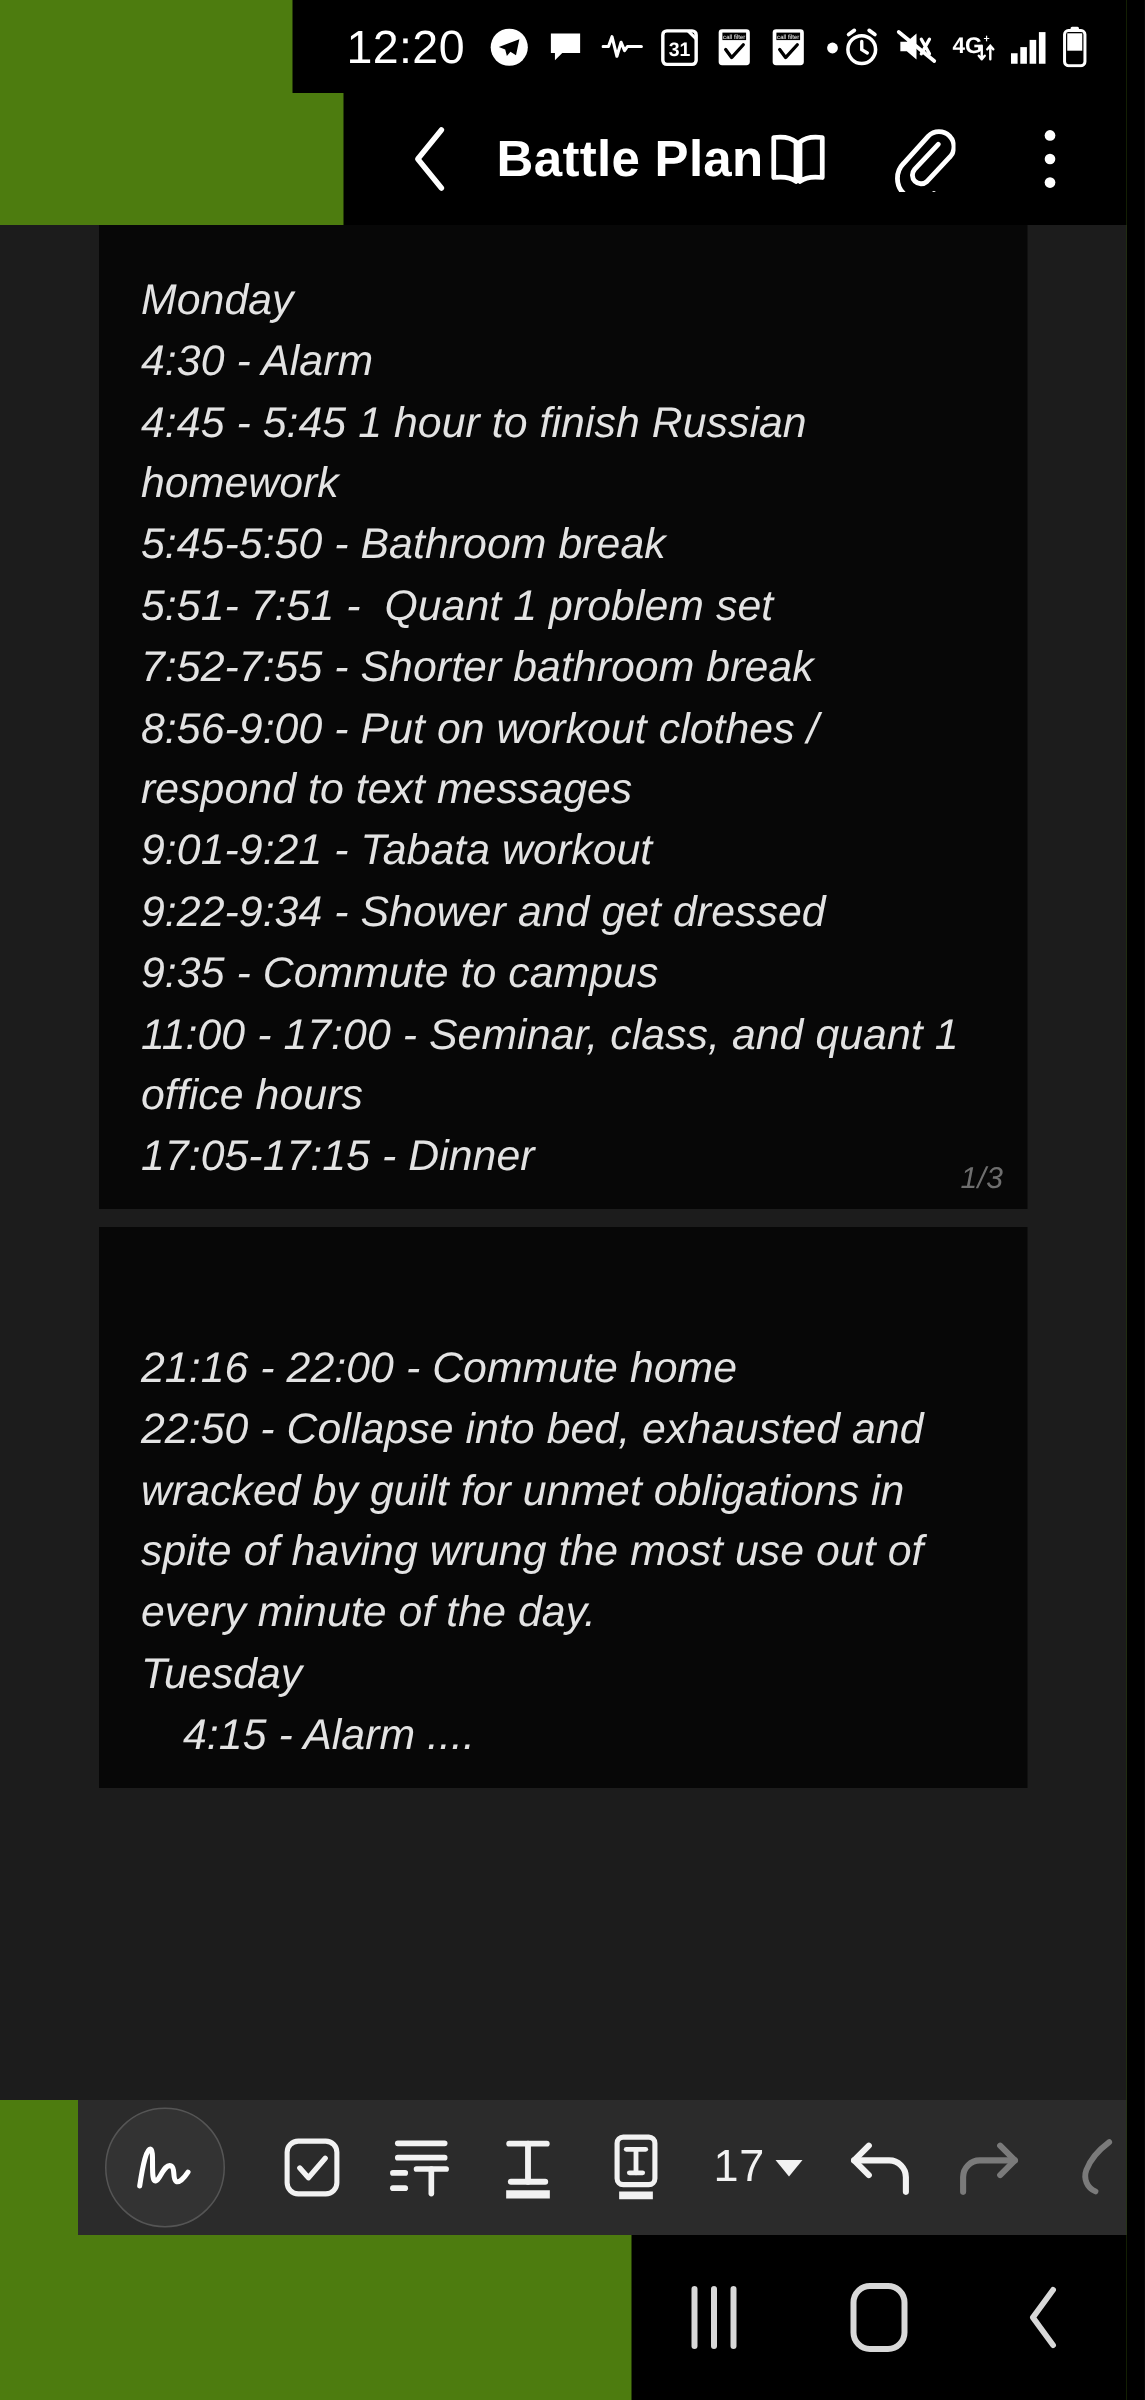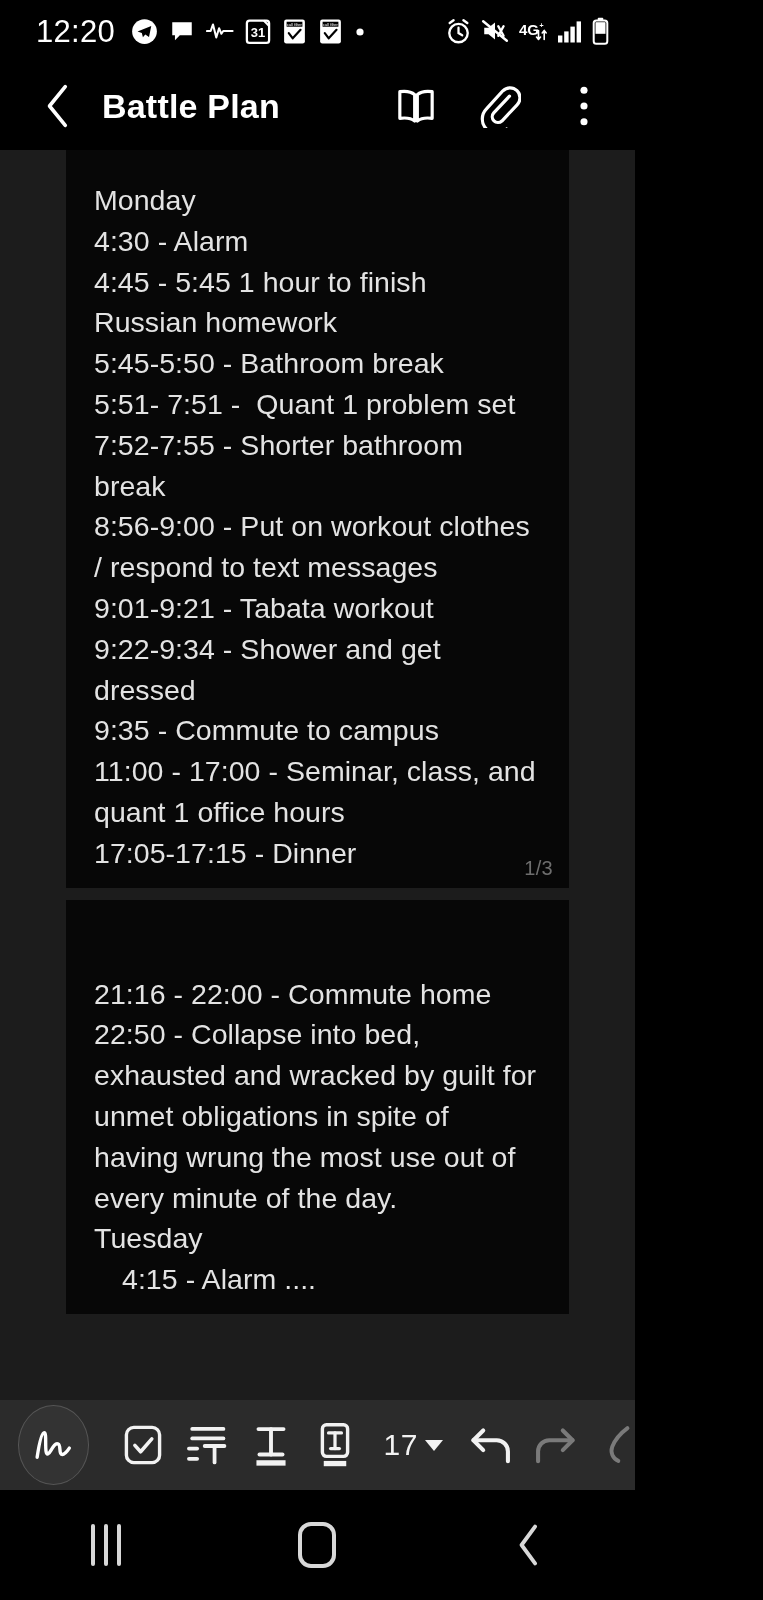--- a/index.html
+++ b/index.html
@@ -5,25 +5,26 @@
   * { box-sizing: border-box; margin: 0; padding: 0; }
   html, body {
     width: 763px;
     height: 1600px;
     background: #000000;
     font-family: "Liberation Sans", sans-serif;
     overflow: hidden;
   }
   .phone {
     position: relative;
-    width: 635px;
+    width: 751px;
     height: 1600px;
-    background: #c4b5fd;
+    background: #4d7c0f;
     display: flex;
     flex-direction: column;
+    align-items: flex-end;
   }
 
   
   .status-bar {
     height: 62px;
     background: #000000;
     display: flex;
     align-items: center;
     padding: 0 26px 0 36px;
     flex: 0 0 auto;
@@ -93,20 +94,21 @@
     flex: 1 1 auto;
     position: relative;
     background: #1c1c1c;
     overflow: hidden;
     padding: 0 66px;
   }
   .note-card {
     background: #070707;
     position: relative;
     padding: 30px 32px 14px 28px;
+    font-style: italic;
   }
   .note-card.first { margin-top: 0; }
   .note-card.second { margin-top: 12px; padding-top: 74px; }
 
   .note-line {
     color: #e3e3e3;
     font-size: 28.5px;
     line-height: 40.8px;
     letter-spacing: 0.05px;
     white-space: pre-wrap;

